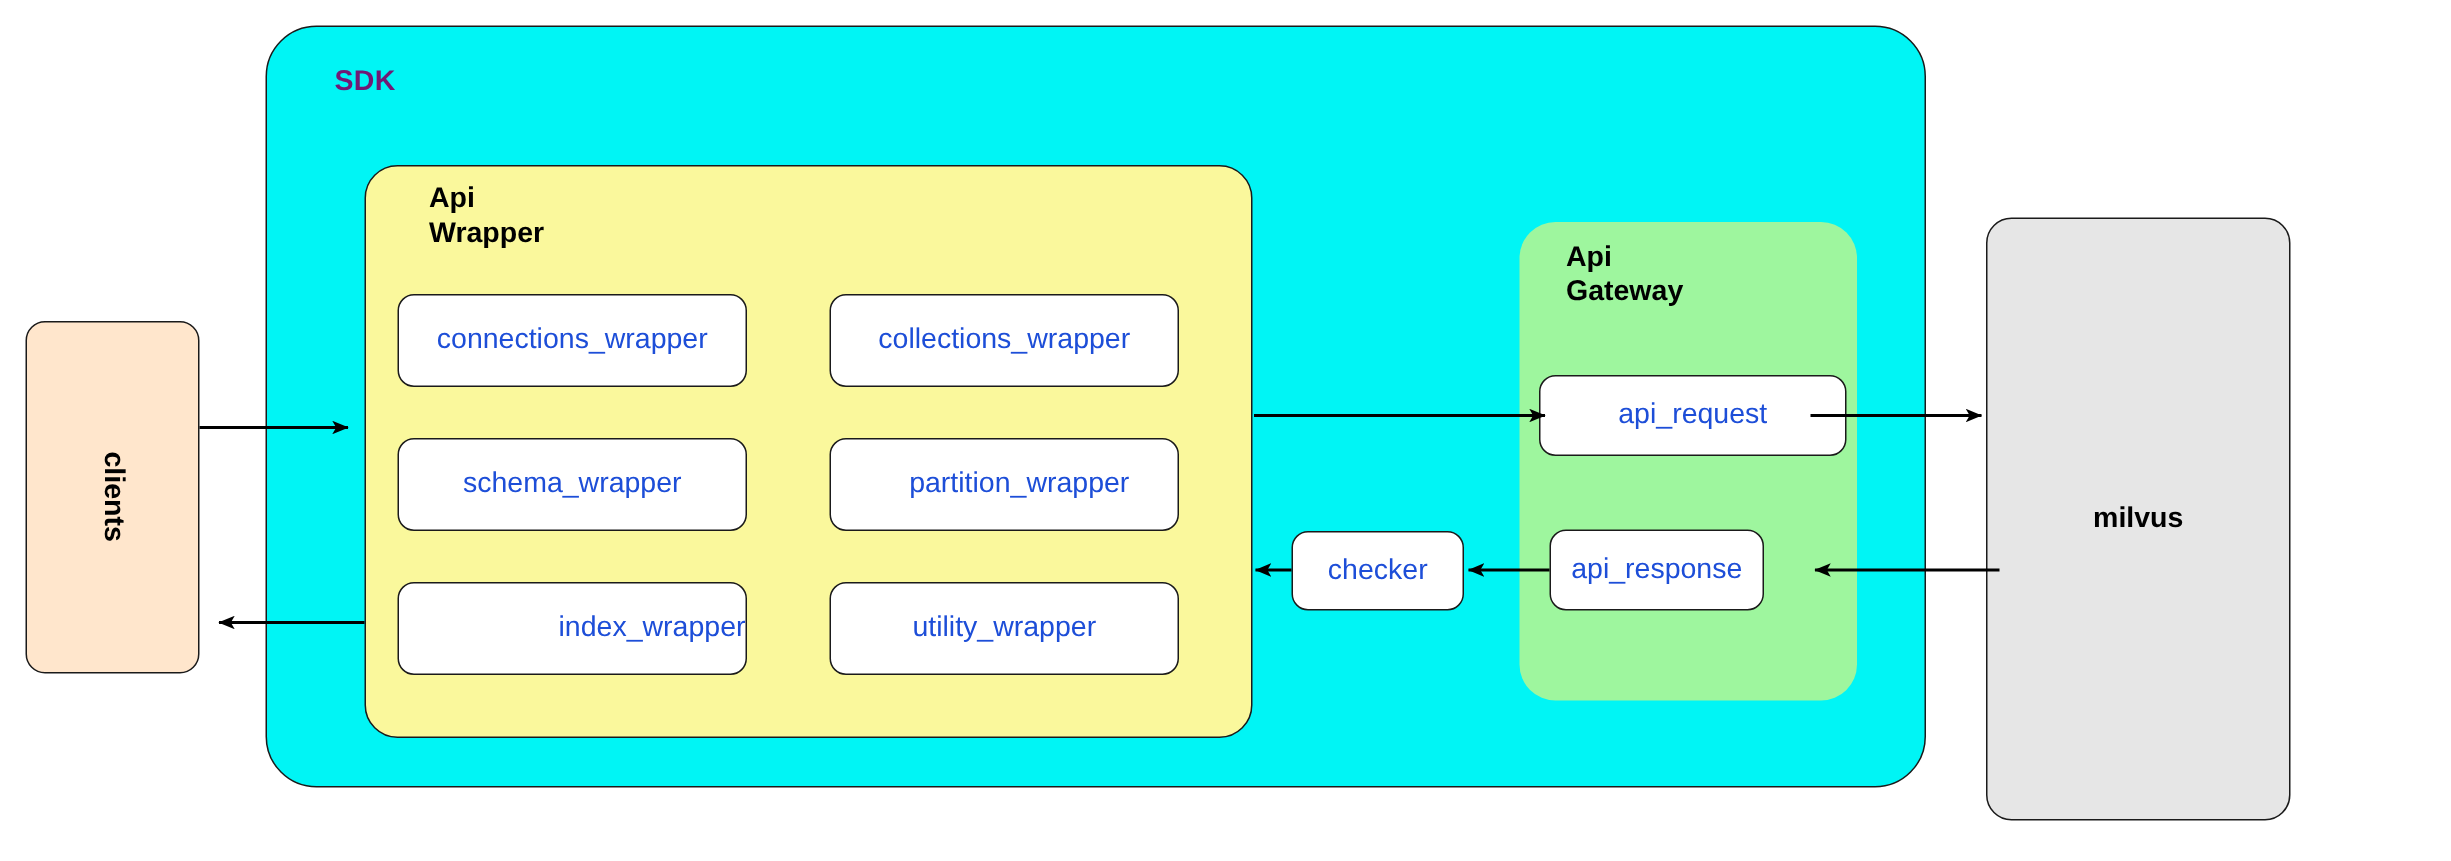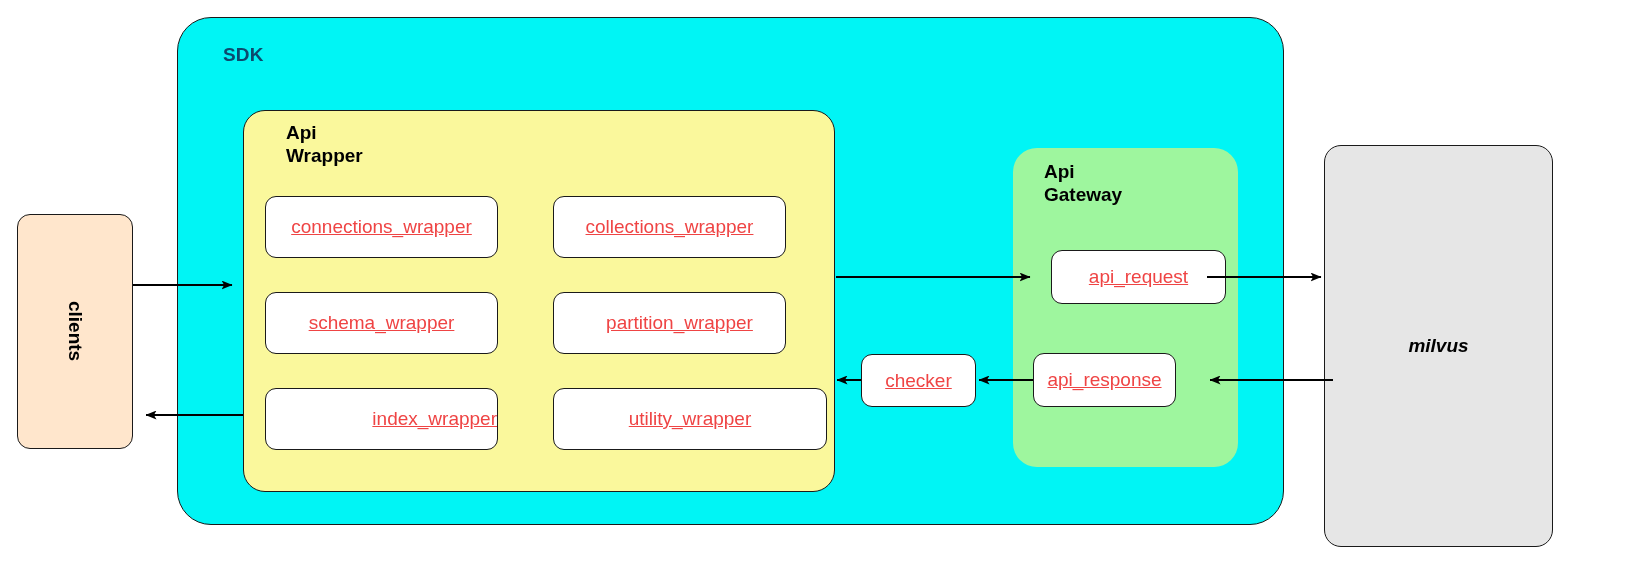--- a/index.html
+++ b/index.html
@@ -33,21 +33,21 @@
     border-radius: 34px;
     align-items: flex-start;
     justify-content: flex-start;
   }
   #sdk-label {
     position: absolute;
     left: 45px;
     top: 26px;
     font-size: 19px;
     font-weight: bold;
-    color: #0c4a6e;
+    color: #701a75;
     letter-spacing: 0.2px;
   }
   
   #api-wrapper-container {
     left: 243px;
     top: 110px;
     width: 592px;
     height: 382px;
     background: #faf89c;
     border-radius: 22px;
@@ -84,22 +84,21 @@
     font-weight: bold;
     color: #000000;
     line-height: 1.22;
     white-space: pre-line;
   }
   
   .leaf-box {
     background: #ffffff;
     border-radius: 11px;
     font-size: 19px;
-    color: #ef4444;
-    text-decoration: underline;
+    color: #1d4ed8;
   }
   
   #clients-box {
     left: 17px;
     top: 214px;
     width: 116px;
     height: 235px;
     background: #ffe6cc;
     border-radius: 13px;
   }
@@ -107,25 +106,24 @@
     font-size: 19px;
     font-weight: bold;
     color: #000000;
     writing-mode: vertical-rl;
     text-orientation: mixed;
     white-space: nowrap;
   }
   #milvus-box {
     left: 1324px;
     top: 145px;
-    width: 229px;
+    width: 203px;
     height: 402px;
     background: #e6e6e6;
     border-radius: 17px;
-    font-style: italic;
   }
   #milvus-label {
     font-size: 19px;
     font-weight: bold;
     color: #000000;
   }
   #checker-box {
     left: 861px;
     top: 354px;
     width: 115px;
@@ -166,34 +164,34 @@
   </div>
   <div class="node leaf-box" style="left:265px; top:292px; width:233px; height:62px;">
     <span>schema_wrapper</span>
   </div>
   <div class="node leaf-box" style="left:553px; top:292px; width:233px; height:62px;padding-left:20px;">
     <span>partition_wrapper</span>
   </div>
   <div class="node leaf-box" style="left:265px; top:388px; width:233px; height:62px;justify-content:flex-end;">
     <span>index_wrapper</span>
   </div>
-  <div class="node leaf-box" style="left:553px; top:388px; width:274px; height:62px;">
+  <div class="node leaf-box" style="left:553px; top:388px; width:233px; height:62px;">
     <span>utility_wrapper</span>
   </div>
 
   <div class="node leaf-box" id="checker-box">
     <span>checker</span>
   </div>
 
   <div class="node" id="api-gateway-container">
     <span id="api-gateway-label">Api
 Gateway</span>
   </div>
 
-  <div class="node leaf-box" style="left:1051px; top:250px; width:175px; height:54px;">
+  <div class="node leaf-box" style="left:1026px; top:250px; width:205px; height:54px;">
     <span>api_request</span>
   </div>
   <div class="node leaf-box" style="left:1033px; top:353px; width:143px; height:54px;">
     <span>api_response</span>
   </div>
 
   <div class="node" id="milvus-box">
     <span id="milvus-label">milvus</span>
   </div>
 

